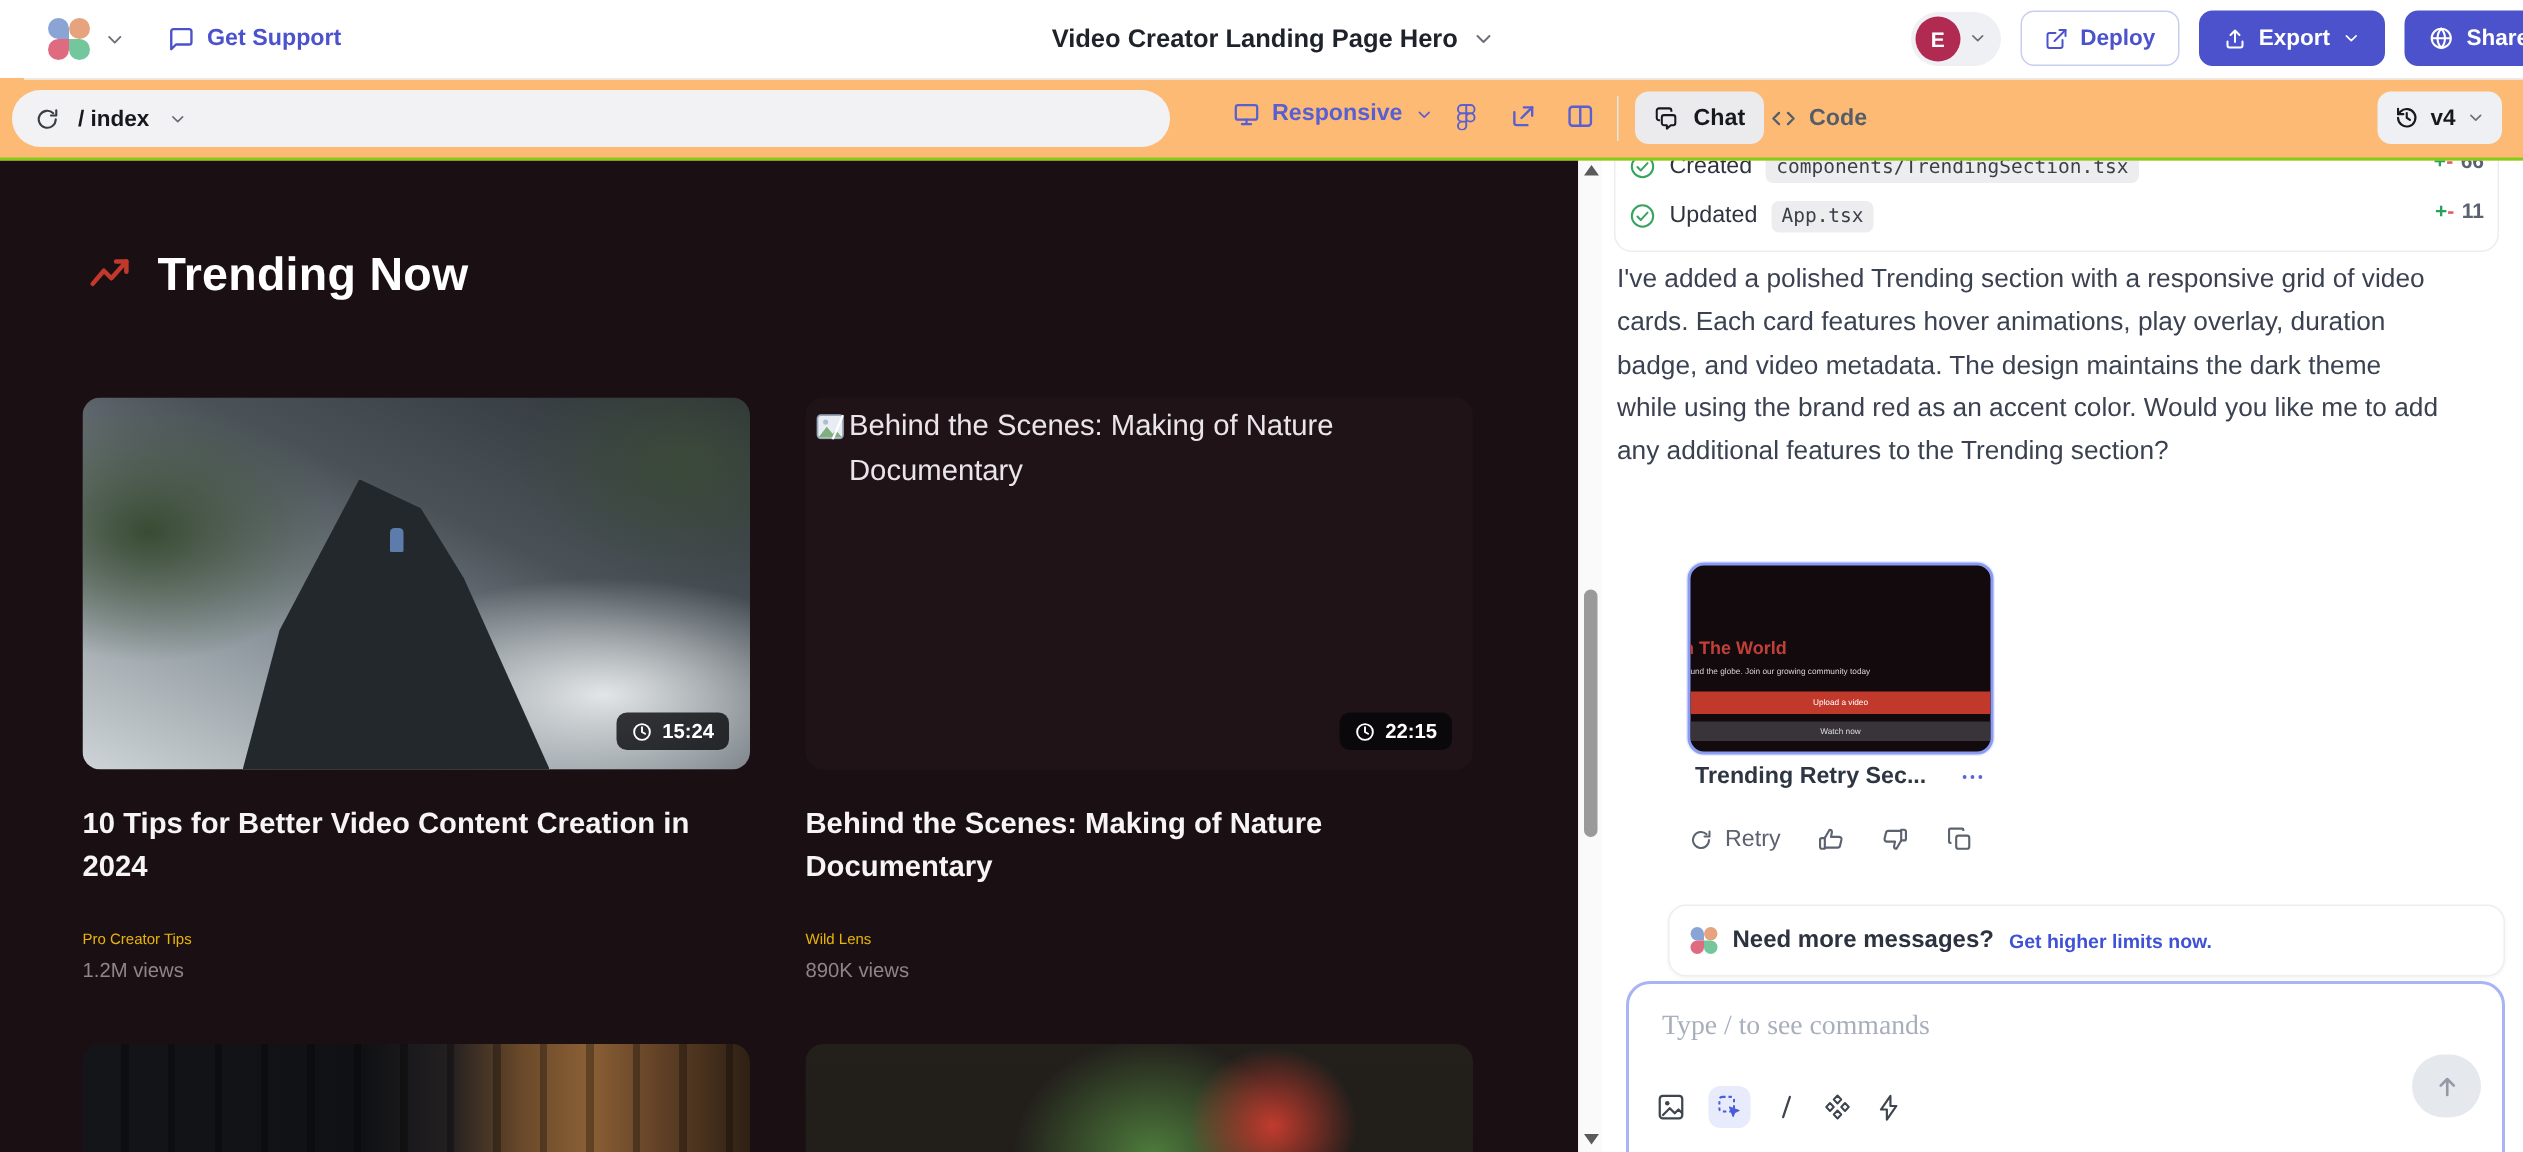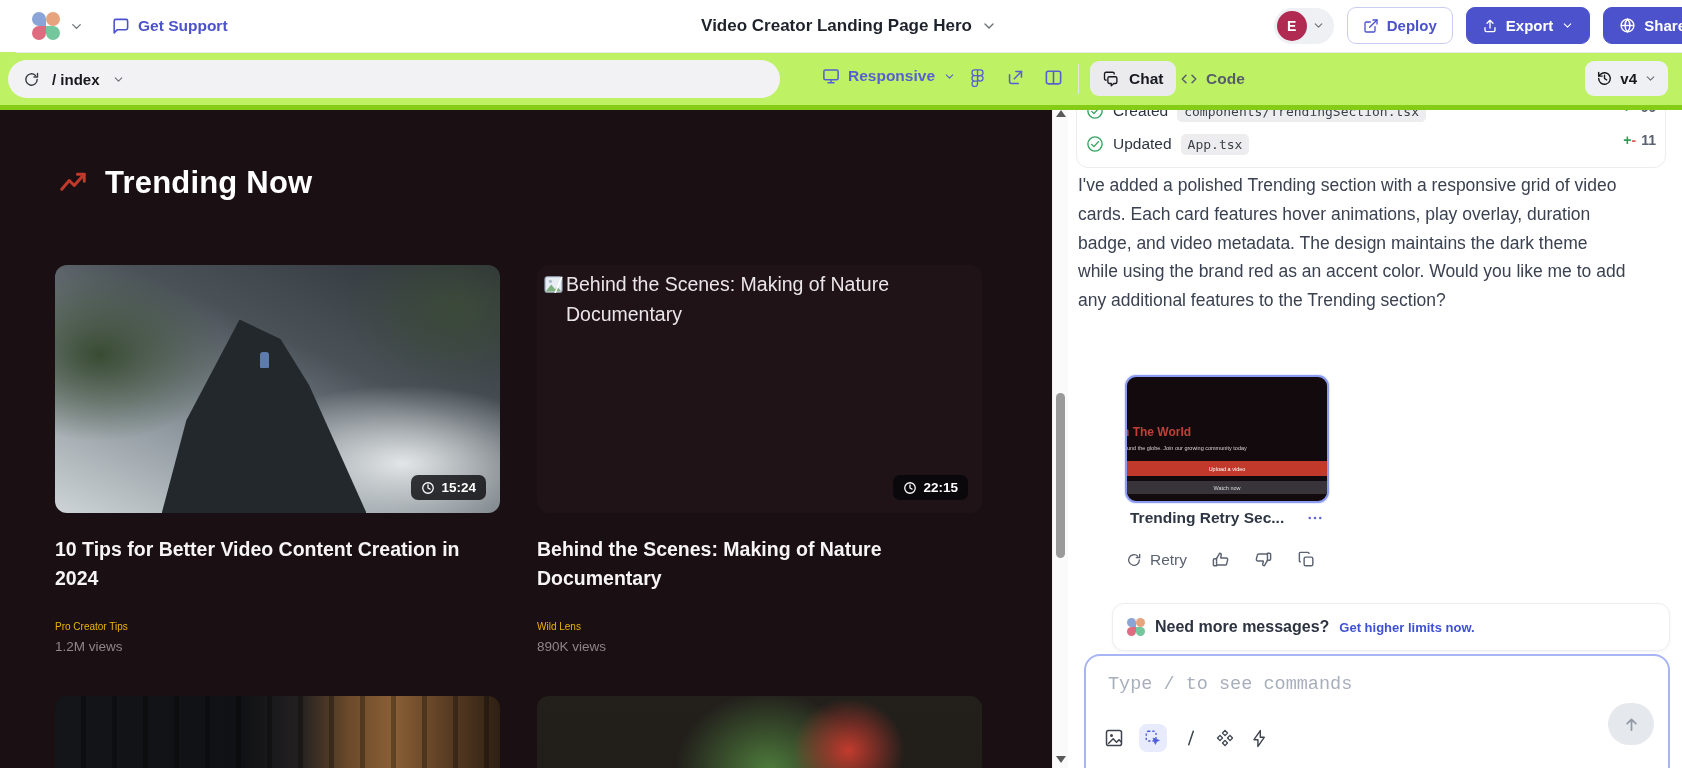--- a/index.html
+++ b/index.html
@@ -24,21 +24,21 @@
   .tb-right{position:absolute;right:-20px;top:7px;display:flex;align-items:center;gap:13px;}
   .avatar-pill{display:flex;align-items:center;gap:5px;background:#eef0f3;border-radius:999px;padding:3px 9px 3px 3px;cursor:pointer;}
   .avatar{width:30px;height:30px;border-radius:50%;background:#b02a52;color:#fff;font-size:14px;font-weight:700;
           display:flex;align-items:center;justify-content:center;}
   .btn{height:37px;border-radius:9px;display:flex;align-items:center;gap:8px;font-size:15px;font-weight:600;
        padding:0 15px;cursor:pointer;box-sizing:border-box;}
   .btn-outline{background:#fff;border:1px solid #c9cdf1;color:#4b52cc;}
   .btn-primary{background:#4b52cc;border:1px solid #4b52cc;color:#fff;}
 
   
-  .toolbar{position:absolute;top:52px;left:0;right:0;height:53px;background:#bef264;border-bottom:5px solid #84cc16;z-index:5;}
+  .toolbar{position:absolute;top:52px;left:0;right:0;height:53px;background:#fdba74;border-bottom:2px solid #84cc16;z-index:5;}
   .urlbar{position:absolute;left:8px;top:8px;width:772px;height:38px;background:#f2f2f4;border-radius:19px;
           display:flex;align-items:center;gap:12px;padding:0 15px;box-sizing:border-box;cursor:text;}
   .url-text{font-size:15px;font-weight:700;color:#17181c;}
   .responsive{position:absolute;left:822px;top:15px;display:flex;align-items:center;gap:8px;color:#575fd2;
               font-size:15.5px;font-weight:600;cursor:pointer;}
   .tool-ic{position:absolute;top:16px;color:#575fd2;cursor:pointer;}
   .t-figma{left:968px;}.t-open{left:1006px;}.t-cols{left:1044px;}
   .tdivider{position:absolute;left:1078px;top:12px;width:1px;height:30px;background:#e4e4e7;}
   .tab-chat{position:absolute;left:1090px;top:9px;height:35px;padding:0 13px;background:#ebebee;border-radius:9px;
             display:flex;align-items:center;gap:8px;font-size:15.5px;font-weight:700;color:#17191f;cursor:pointer;}
@@ -125,21 +125,21 @@
           border-radius:12px;box-shadow:0 1px 3px rgba(20,20,40,.05);display:flex;align-items:center;gap:10px;
           padding:0 14px;box-sizing:border-box;}
   .minilogo{position:relative;width:18px;height:18px;flex:0 0 auto;}
   .minilogo i{position:absolute;width:9px;height:9px;}
   .limits-text{font-size:16px;font-weight:600;color:#2c3240;}
   .limits-link{font-size:13px;font-weight:600;color:#3f51d6;cursor:pointer;}
 
   .inputcard{position:absolute;left:16px;top:549px;width:586px;height:240px;border:2px solid #a9b4f5;border-radius:16px;
              background:#fff;box-sizing:border-box;}
   .inputcard textarea{position:absolute;left:20px;top:16px;width:500px;height:44px;border:none;outline:none;resize:none;
-             background:transparent;font-family:Liberation Mono, monospace;font-size:18.5px;color:#4d7c0f;}
+             background:transparent;font-family:Liberation Serif, serif;font-size:18.5px;color:#4d7c0f;}
   .inputcard textarea::placeholder{color:#a8afbc;}
   .inicons{position:absolute;left:18px;top:68px;display:flex;align-items:center;gap:15px;color:#3f454f;}
   .inic{cursor:pointer;}
   .sel-active{background:#e7ebfc;border-radius:8px;padding:5px;color:#4c5cd8;display:flex;cursor:pointer;}
   .send{position:absolute;right:14px;top:47px;width:46px;height:42px;border-radius:22px;background:#e5e8ed;
         display:flex;align-items:center;justify-content:center;color:#939aa6;cursor:pointer;}
 </style>
 </head>
 <body>
 

